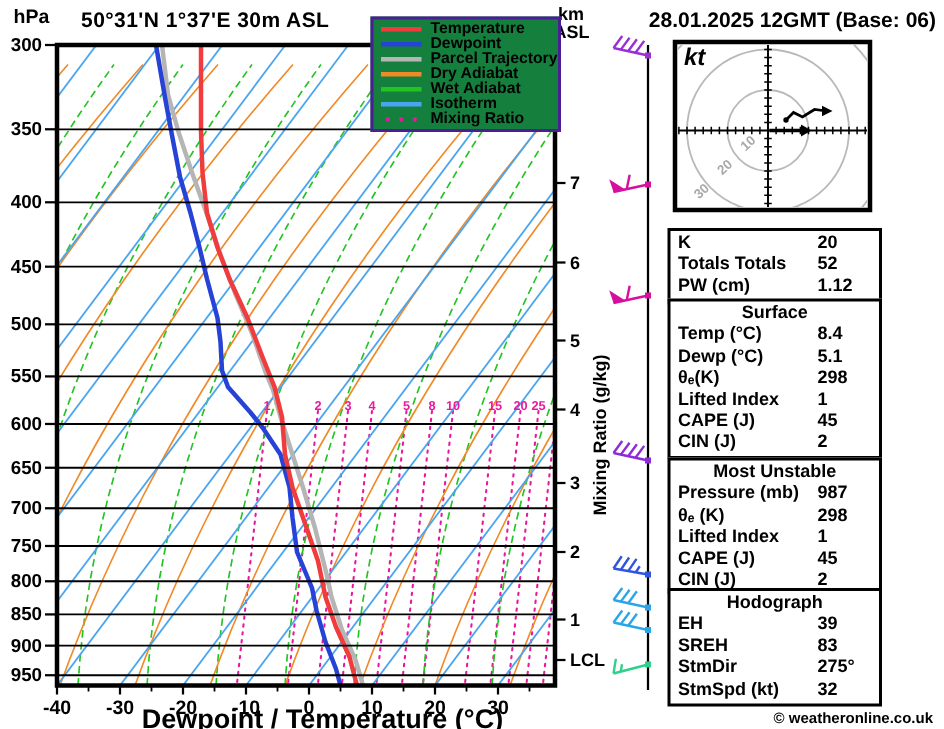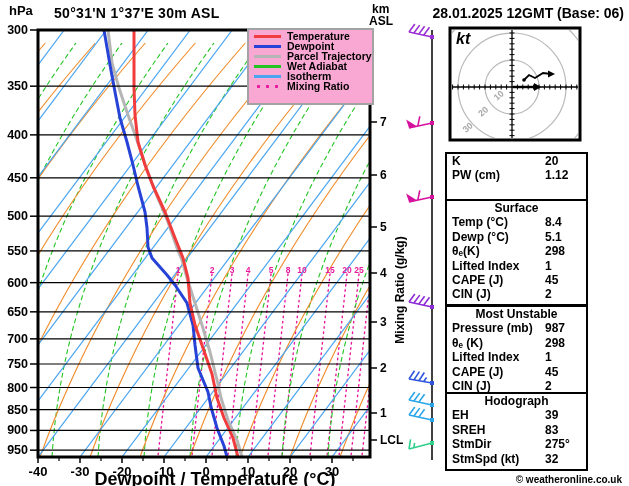--- a/index.html
+++ b/index.html
@@ -10,21 +10,21 @@
   #page-title{left:54px;top:5px;font-size:14px;font-weight:bold;letter-spacing:0.3px;}
   #hpa-label{left:9px;top:3px;font-size:13px;font-weight:bold;}
   #km-label{left:372px;top:2px;font-size:12px;font-weight:bold;}
   #asl-label{left:369px;top:14px;font-size:12px;font-weight:bold;}
   #date-label{right:5px;top:5px;font-size:14px;font-weight:bold;text-align:center;}
   #kt-label{left:456px;top:30px;font-size:16px;font-weight:bold;font-style:italic;}
   #xaxis-label{left:85px;top:469px;width:260px;text-align:center;font-size:18px;font-weight:bold;}
   #mix-axis-label{left:330px;top:283px;font-size:12px;font-weight:bold;transform:rotate(-90deg);
                   transform-origin:center;width:140px;text-align:center;}
   #watermark{right:7px;bottom:1px;font-size:10px;font-weight:bold;margin-top:32px;}
-  #legend-box{left:247px;top:28px;width:123px;height:72px;border:2px solid #a3a3a3;background:#f9a8d4;padding:1px 0 0 0;}
+  #legend-box{left:247px;top:11px;width:123px;height:72px;border:2px solid #4c1d95;background:#15803d;padding:1px 0 0 0;}
   .legend-row{position:relative;height:10px;}
   .legend-swatch{position:absolute;left:5px;top:4px;width:27px;height:3px;}
   .legend-label{position:absolute;left:38px;top:-1px;font-size:10.5px;font-weight:bold;white-space:nowrap;}
   .table-box{position:absolute;left:445px;width:139px;border:2px solid #000;background:#fff;
              font-size:12px;font-weight:bold;}
   .t-row{position:relative;height:14.4px;line-height:14.4px;padding-left:5px;white-space:nowrap;}
   .t-header{text-align:center;padding-left:0;}
   .t-val{position:absolute;left:98px;top:0;}
 </style>
 </head>
@@ -322,35 +322,40 @@
       </div>
       <div class="legend-row">
         <div class="legend-swatch" style="background: rgb(39, 66, 214);"></div>
         <span class="legend-label">Dewpoint</span>
       </div>
       <div class="legend-row">
         <div class="legend-swatch" style="background: rgb(181, 181, 181);"></div>
         <span class="legend-label">Parcel Trajectory</span>
       </div>
       <div class="legend-row">
+        <div class="legend-swatch" style="background: rgb(240, 138, 40);"></div>
+        <span class="legend-label">Dry Adiabat</span>
+      </div>
+      <div class="legend-row">
         <div class="legend-swatch" style="background: rgb(34, 196, 34);"></div>
         <span class="legend-label">Wet Adiabat</span>
       </div>
       <div class="legend-row">
         <div class="legend-swatch" style="background: rgb(74, 165, 240);"></div>
         <span class="legend-label">Isotherm</span>
       </div>
       <div class="legend-row">
         <div class="legend-swatch" style="background: radial-gradient(circle, rgb(232, 25, 158) 1.4px, transparent 1.5px) 0% 0% / 9px 3px;"></div>
         <span class="legend-label">Mixing Ratio</span>
       </div>
     </div>
 <div id="tables-root">
       <div class="table-box abs" style="top: 152px; height: 47px;">
         <div class="t-row"><span>K</span><span class="t-val">20</span></div>
+        <div class="t-row"><span>Totals Totals</span><span class="t-val">52</span></div>
         <div class="t-row"><span>PW (cm)</span><span class="t-val">1.12</span></div>
       </div>
       <div class="table-box abs" style="top: 199px; height: 103px;">
         <div class="t-row t-header">Surface</div>
         <div class="t-row"><span>Temp (°C)</span><span class="t-val">8.4</span></div>
         <div class="t-row"><span>Dewp (°C)</span><span class="t-val">5.1</span></div>
         <div class="t-row"><span>θₑ(K)</span><span class="t-val">298</span></div>
         <div class="t-row"><span>Lifted Index</span><span class="t-val">1</span></div>
         <div class="t-row"><span>CAPE (J)</span><span class="t-val">45</span></div>
         <div class="t-row"><span>CIN (J)</span><span class="t-val">2</span></div>

